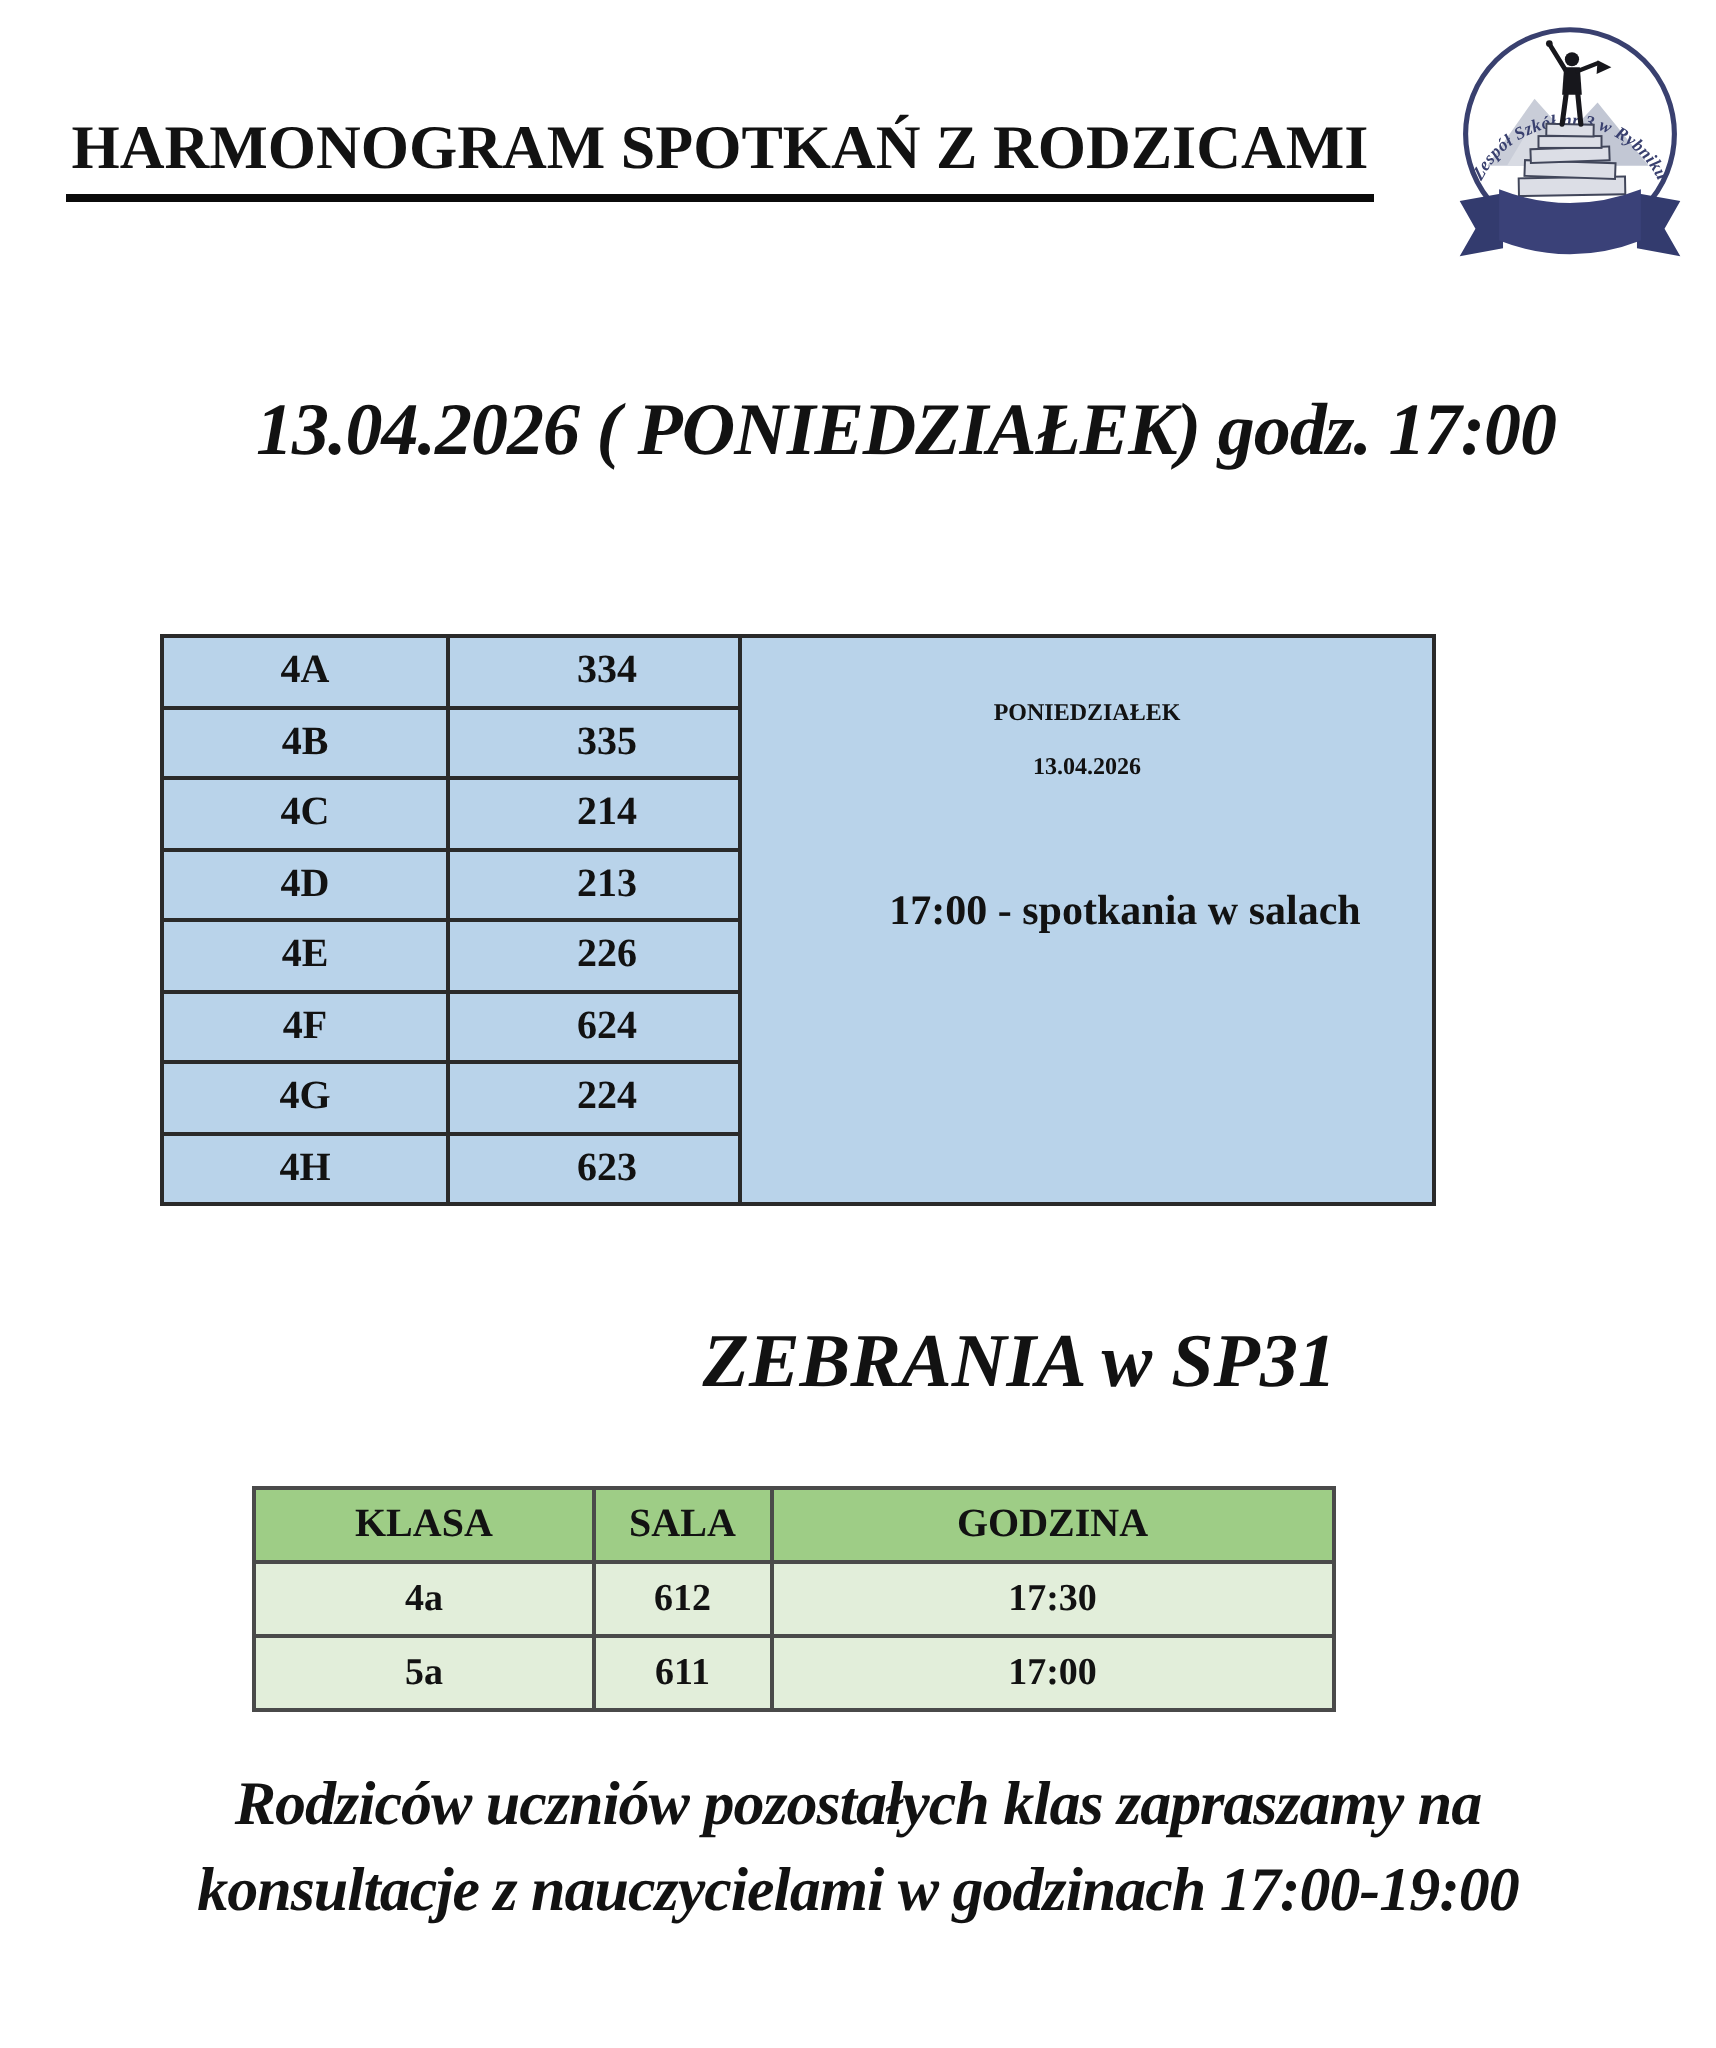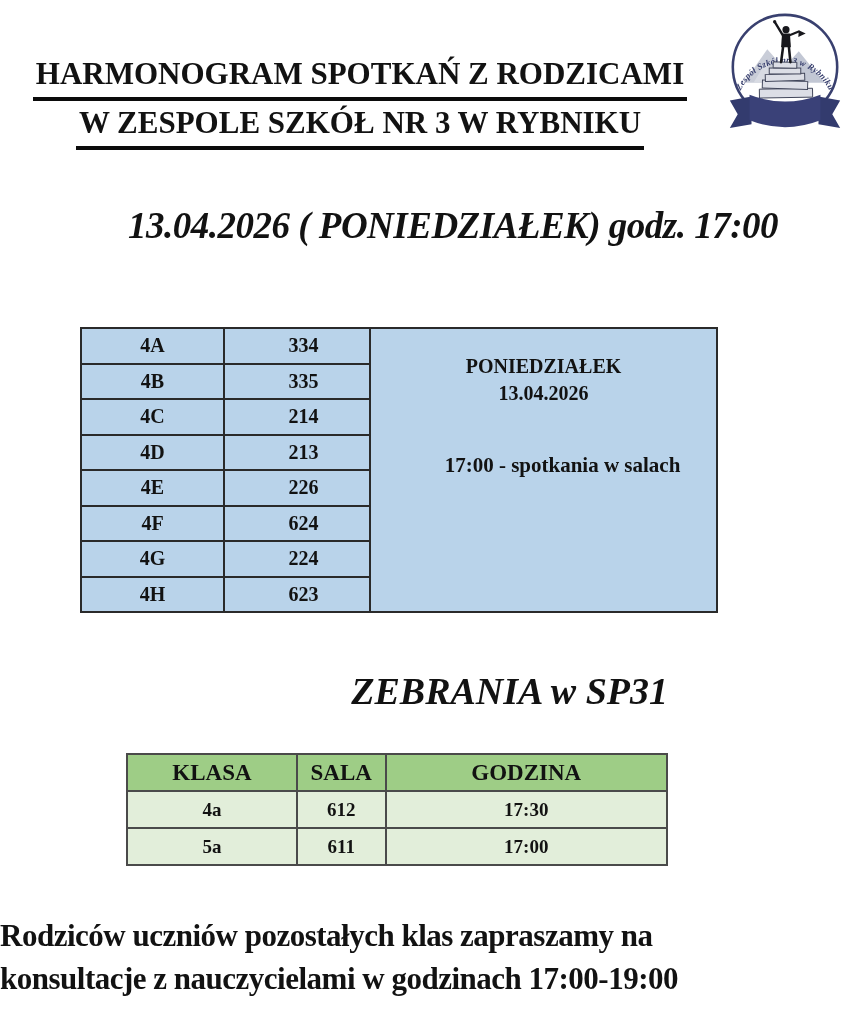--- a/index.html
+++ b/index.html
@@ -51,21 +51,21 @@
     background: #b9d3ea;
     font-weight: bold;
     font-size: 20px;
     text-align: center;
     vertical-align: middle;
   }
   table.rooms td.c-klasa { width: 143px; height: 35.5px; }
   table.rooms td.c-sala  { width: 146px; padding-left: 13px; }
   table.rooms td.c-info  { width: 347px; vertical-align: top; }
   .info-inner { padding-top: 24px; text-align: center; }
-  .info-day, .info-date { font-size: 20px; line-height: 27px; }
+  .info-day, .info-date { font-size: 12px; line-height: 27px; }
   .info-note { margin-top: 46px; font-size: 21px; padding-left: 38px; }
 
   
   .meetings-section { width: 542px; margin: 56px 0 0 126px; }
   .meetings-heading {
     text-align: right;
     font-weight: bold;
     font-style: italic;
     font-size: 38px;
   }
@@ -74,47 +74,46 @@
     width: 100%;
     margin-top: 40px;
   }
   table.meetings th, table.meetings td {
     border: 2px solid #4a4a4a;
     height: 37px;
     font-weight: bold;
     text-align: center;
     vertical-align: middle;
   }
-  table.meetings th { background: #9ecd86; font-size: 23px; }
+  table.meetings th { background: #9ecd86; font-size: 20px; }
   table.meetings td { background: #e2eeda; font-size: 19px; }
   .w-klasa { width: 163px; }
   .w-sala  { width: 85px; }
   .w-godzina { width: 270px; }
 
   
   .footer-note {
-    margin-top: 48px;
-    font-weight: bold;
+    margin-top: 24px;
+    text-align: center;
+    font-weight: bold;
+    font-style: italic;
     font-size: 31px;
     line-height: 43px;
     letter-spacing: -0.5px;
   }
 </style>
 </head>
 <body>
 
 <div class="page">
 
   <div class="header">
     <div class="titles">
       <div class="title-line">
         <span>HARMONOGRAM SPOTKAŃ Z RODZICAMI</span>
-      </div>
-      <div class="title-line">
-        <span>W ZESPOLE SZKÓŁ NR 3 W RYBNIKU</span>
       </div>
     </div>
 
     <div class="logo-wrap">
       <svg viewBox="0 0 132 140" xmlns="http://www.w3.org/2000/svg">
         <defs>
           <clipPath id="circleClip">
               <circle cx="66" cy="66" r="52"></circle>
             </clipPath>
         </defs>

